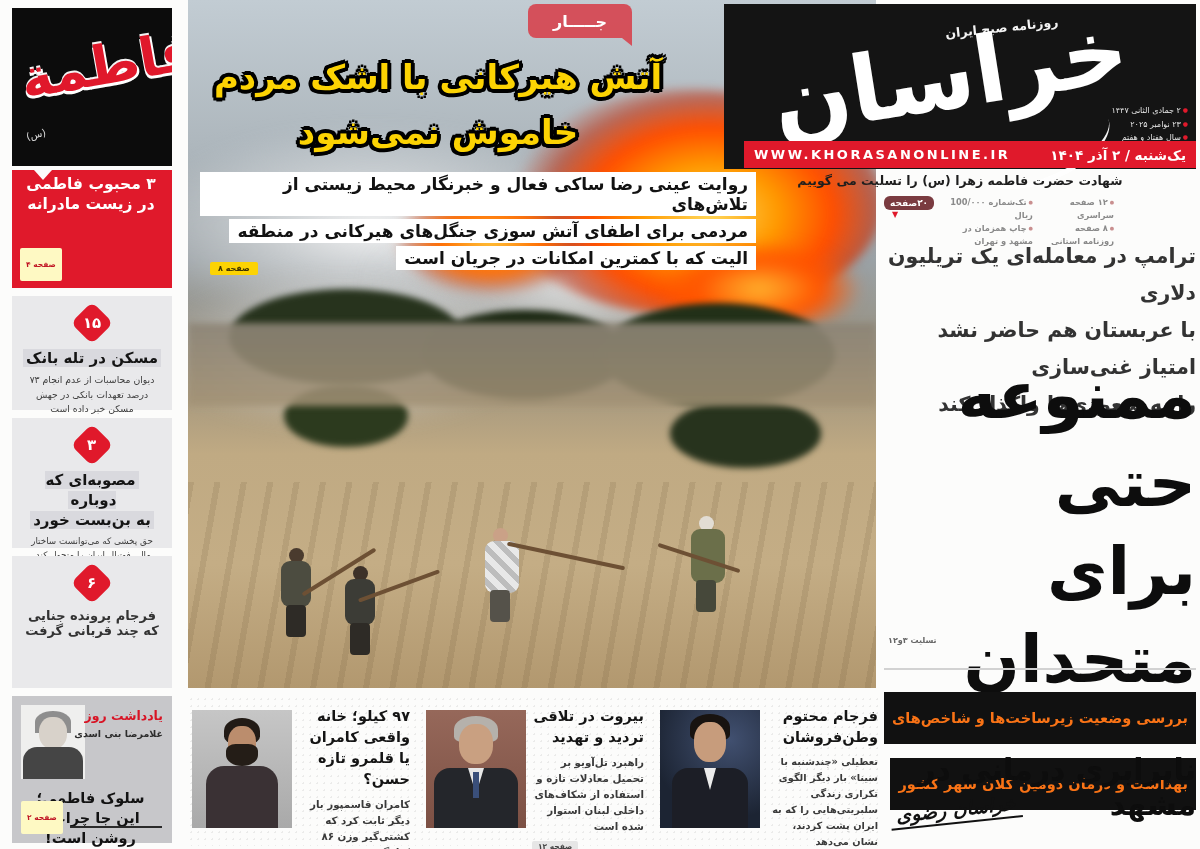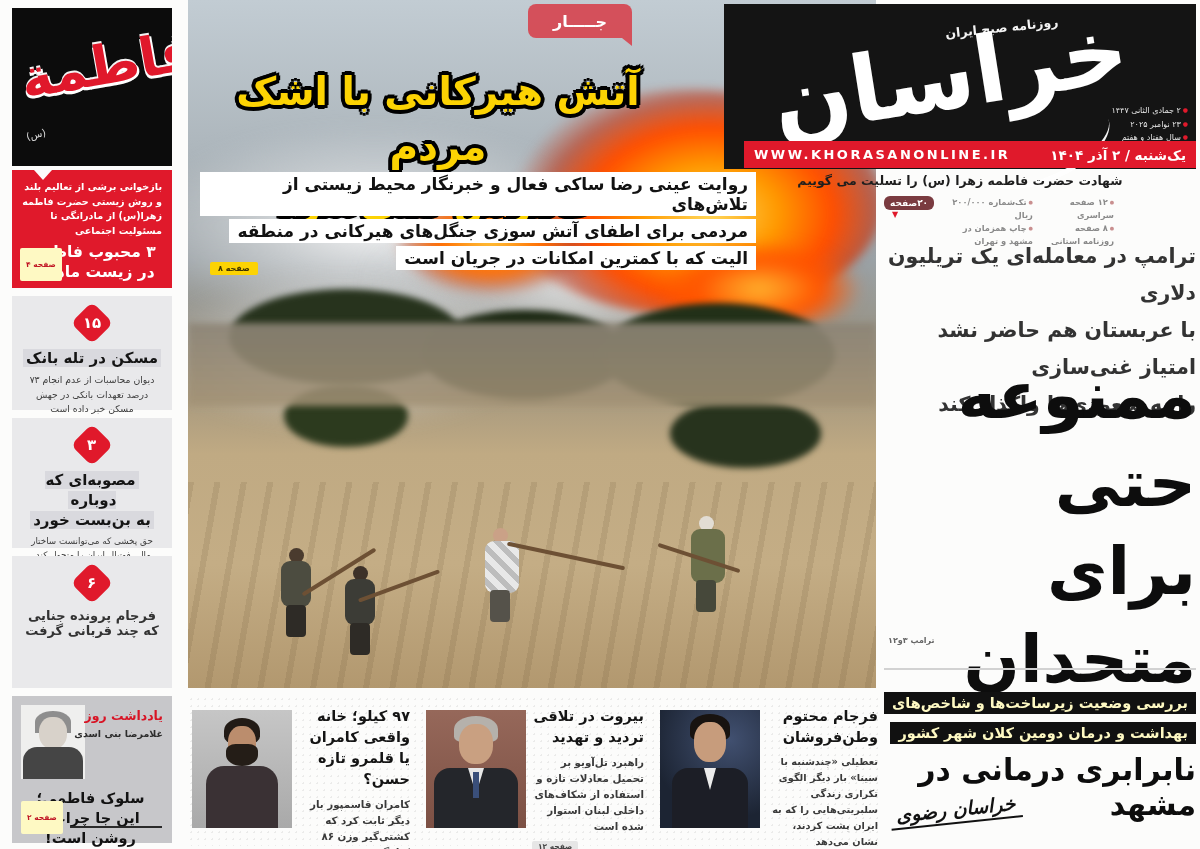--- a/index.html
+++ b/index.html
@@ -61,22 +61,22 @@
   .rocks{left:0;top:47%;width:100%;height:12%;position:absolute;background:linear-gradient(180deg,rgba(140,132,118,.9),rgba(163,146,117,.85));filter:blur(3px)}
   .ground-streaks{left:0;bottom:0;width:100%;height:30%;position:absolute;opacity:.5;
     background:repeating-linear-gradient(100deg,rgba(90,70,40,.25) 0 6px,transparent 6px 26px)}
   .person{position:absolute}
   .person .head{position:absolute;top:0;left:13px;width:15px;height:15px;border-radius:50%}
   .person .torso{position:absolute;top:13px;left:5px;width:30px;height:46px;border-radius:9px}
   .person .legs{position:absolute;top:57px;left:10px;width:20px;height:32px;border-radius:4px;background:#2e2b26}
   .person .stick{position:absolute;width:86px;height:4px;background:#6d5034;border-radius:2px}
 
   
-  .main-head{left:10px;top:64px;width:480px;text-align:center;color:#fcd303;font-weight:900;
-    font-size:39px;line-height:55px;
+  .main-head{left:10px;top:50px;width:480px;text-align:center;color:#fcd303;font-weight:900;
+    font-size:34px;line-height:55px;
     text-shadow:-3px -3px 0 #000,3px -3px 0 #000,-3px 3px 0 #000,3px 3px 0 #000,0 4px 0 #000,4px 0 0 #000,-4px 0 0 #000,0 -4px 0 #000}
   .main-sub{left:12px;top:172px;width:556px;text-align:right}
   .main-sub span{display:inline-block;background:#fff;color:#121212;font-size:17px;font-weight:bold;
     padding:2px 8px;margin-bottom:3px}
   .photo-page{left:22px;top:262px;position:absolute;background:#fcd303;color:#3e3200;font-size:8px;
     font-weight:bold;padding:2px 8px;border-radius:2px}
   .jar{left:340px;top:4px;width:104px;height:34px;position:absolute;background:rgba(214,69,80,.92);
     border-radius:8px 8px 0 8px;display:flex;align-items:center;justify-content:center;
     color:#fff;font-weight:bold;font-size:16px;letter-spacing:1px}
   .jar:after{content:"";position:absolute;right:0;bottom:-8px;border-top:8px solid rgba(214,69,80,.92);
@@ -106,22 +106,22 @@
   
   .lead-kicker{left:884px;top:238px;width:312px;text-align:right;font-size:20.5px;font-weight:800;
     color:#333;line-height:37px}
   .lead-head{left:884px;top:352px;width:312px;text-align:right;font-size:66px;font-weight:900;
     color:#0d0d0d;line-height:88px;letter-spacing:-1px}
   .lead-page{left:888px;top:636px;font-size:8px;color:#666;font-weight:bold}
   .lead-hr{left:884px;top:668px;width:312px;height:2px;background:#d2d2d2}
 
   
   .mash-kicker{left:884px;top:692px;width:312px;text-align:right}
-  .mash-kicker span{display:inline-block;background:#111;color:#fef9c3;font-size:14.5px;font-weight:bold;
-    padding:3px 8px;margin-bottom:8px}
+  .mash-kicker span{display:inline-block;background:#111;color:#f97316;font-size:14.5px;font-weight:bold;
+    padding:18px 8px;margin-bottom:14px}
   .mash-head{left:884px;top:752px;width:312px;text-align:right;font-size:30px;font-weight:900;color:#0d0d0d}
   .signature{left:890px;top:798px;font-size:19px;font-weight:bold;font-style:italic;color:#111;
     transform:rotate(-6deg);border-bottom:2px solid #111;padding:0 6px 2px}
 
   
   .cards{left:188px;top:696px;width:690px;height:150px;
     background-image:radial-gradient(#ebebea 1px,transparent 1px);background-size:7px 7px}
   .card{position:absolute;top:0;height:150px;width:222px}
   .card .cphoto{position:absolute;left:4px;top:14px;width:100px;height:118px;overflow:hidden}
   .ctext{position:absolute;right:0;left:110px;top:10px;bottom:0;direction:rtl;text-align:right}
@@ -150,21 +150,20 @@
 </head>
 <body>
 
 <div class="abs fatima-black">
   <div class="fatima-callig">فاطمة</div>
   <div class="fatima-sin">(س)</div>
 </div>
 
 <div class="abs fatima-red rtl">
   <div class="notch"></div>
-  <div class="fatima-kicker">بازخوانی برشی از تعالیم بلند و روش زیستی حضرت فاطمه زهرا(س) از مادرانگی تا مسئولیت اجتماعی</div>
   <div class="fatima-head">
     <span>۳ محبوب فاطمی</span><br>
     <span>در زیست مادرانه</span>
   </div>
   <span class="page-pill">صفحه ۴</span>
 </div>
 
 <div class="abs side-box rtl" style="top:296px;height:114px">
   <div class="diamond">
       <span>۱۵</span>
@@ -276,37 +275,37 @@
   <span class="url">WWW.KHORASANONLINE.IR</span>
   <span class="date">یک‌شنبه / ۲ آذر ۱۴۰۴</span>
 </div>
 <div class="abs condolence rtl">شهادت حضرت فاطمه زهرا (س) را تسلیت می گوییم</div>
 <div class="abs info-row">
   <ul class="info-col">
     <li>۱۲ صفحه سراسری</li>
     <li>۸ صفحه روزنامه استانی</li>
   </ul>
   <ul class="info-col">
-    <li>تک‌شماره ۲۰۰/۰۰۰ ریال</li>
+    <li>تک‌شماره 100/۰۰۰ ریال</li>
     <li>چاپ همزمان در مشهد و تهران</li>
   </ul>
   <span class="pages-badge">۲۰صفحه</span>
 </div>
 
 <div class="abs lead-kicker rtl">
   <span>ترامپ در معامله‌ای یک تریلیون دلاری</span><br>
   <span>با عربستان هم حاضر نشد امتیاز غنی‌سازی</span><br>
   <span>را به سعودی‌ها واگذار کند</span>
 </div>
 <div class="abs lead-head rtl">
   <span>ممنوعه</span><br>
   <span>حتی برای</span><br>
   <span>متحدان</span>
 </div>
-<div class="abs lead-page">ترامپ ۳و۱۲</div>
+<div class="abs lead-page">تسلیت ۳و۱۲</div>
 <div class="abs lead-hr"></div>
 
 <div class="abs mash-kicker rtl">
   <span>بررسی وضعیت زیرساخت‌ها و شاخص‌های</span><br>
   <span>بهداشت و درمان دومین کلان شهر کشور</span>
 </div>
 <div class="abs mash-head rtl">نابرابری درمانی در مشهد</div>
 <div class="abs signature">خراسان رضوی</div>
 
 <div class="abs cards">

